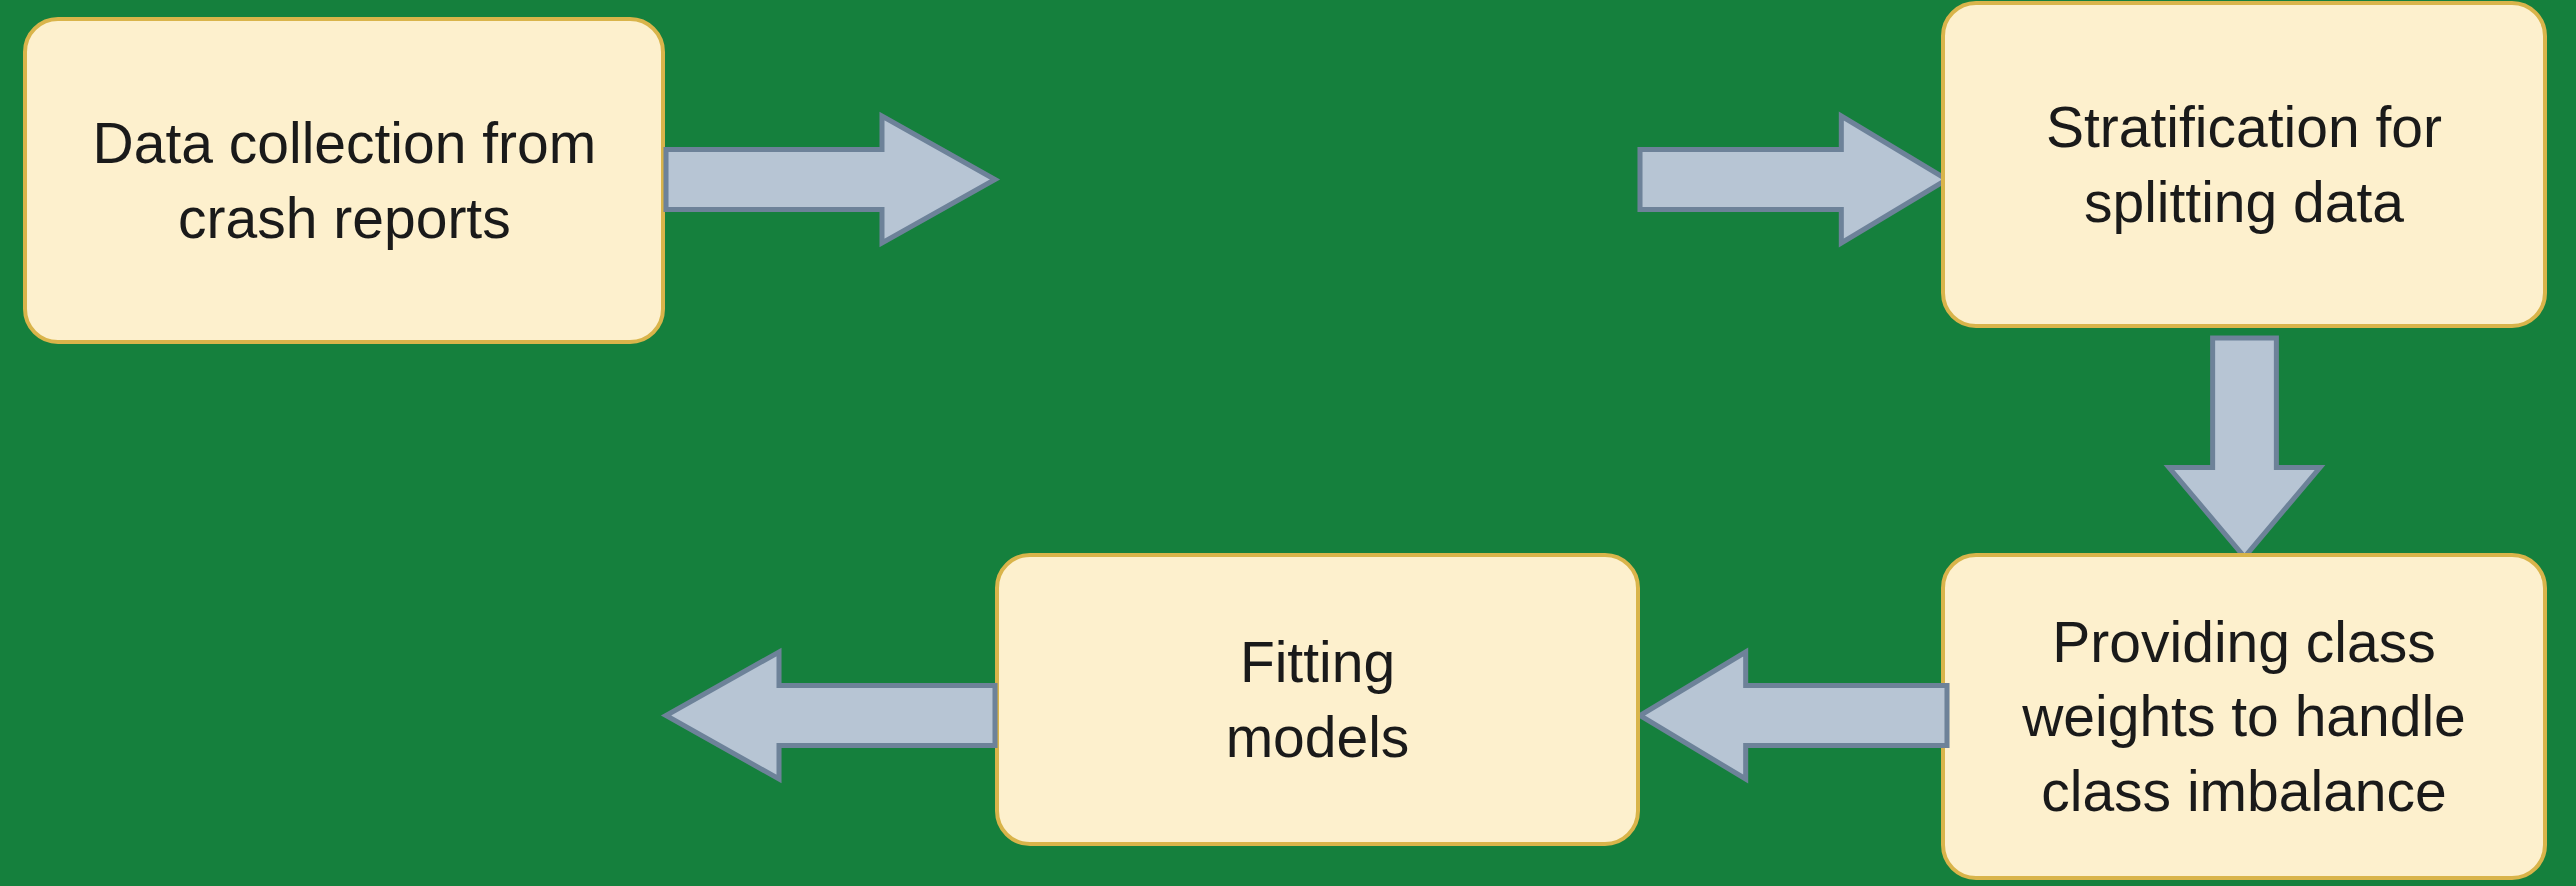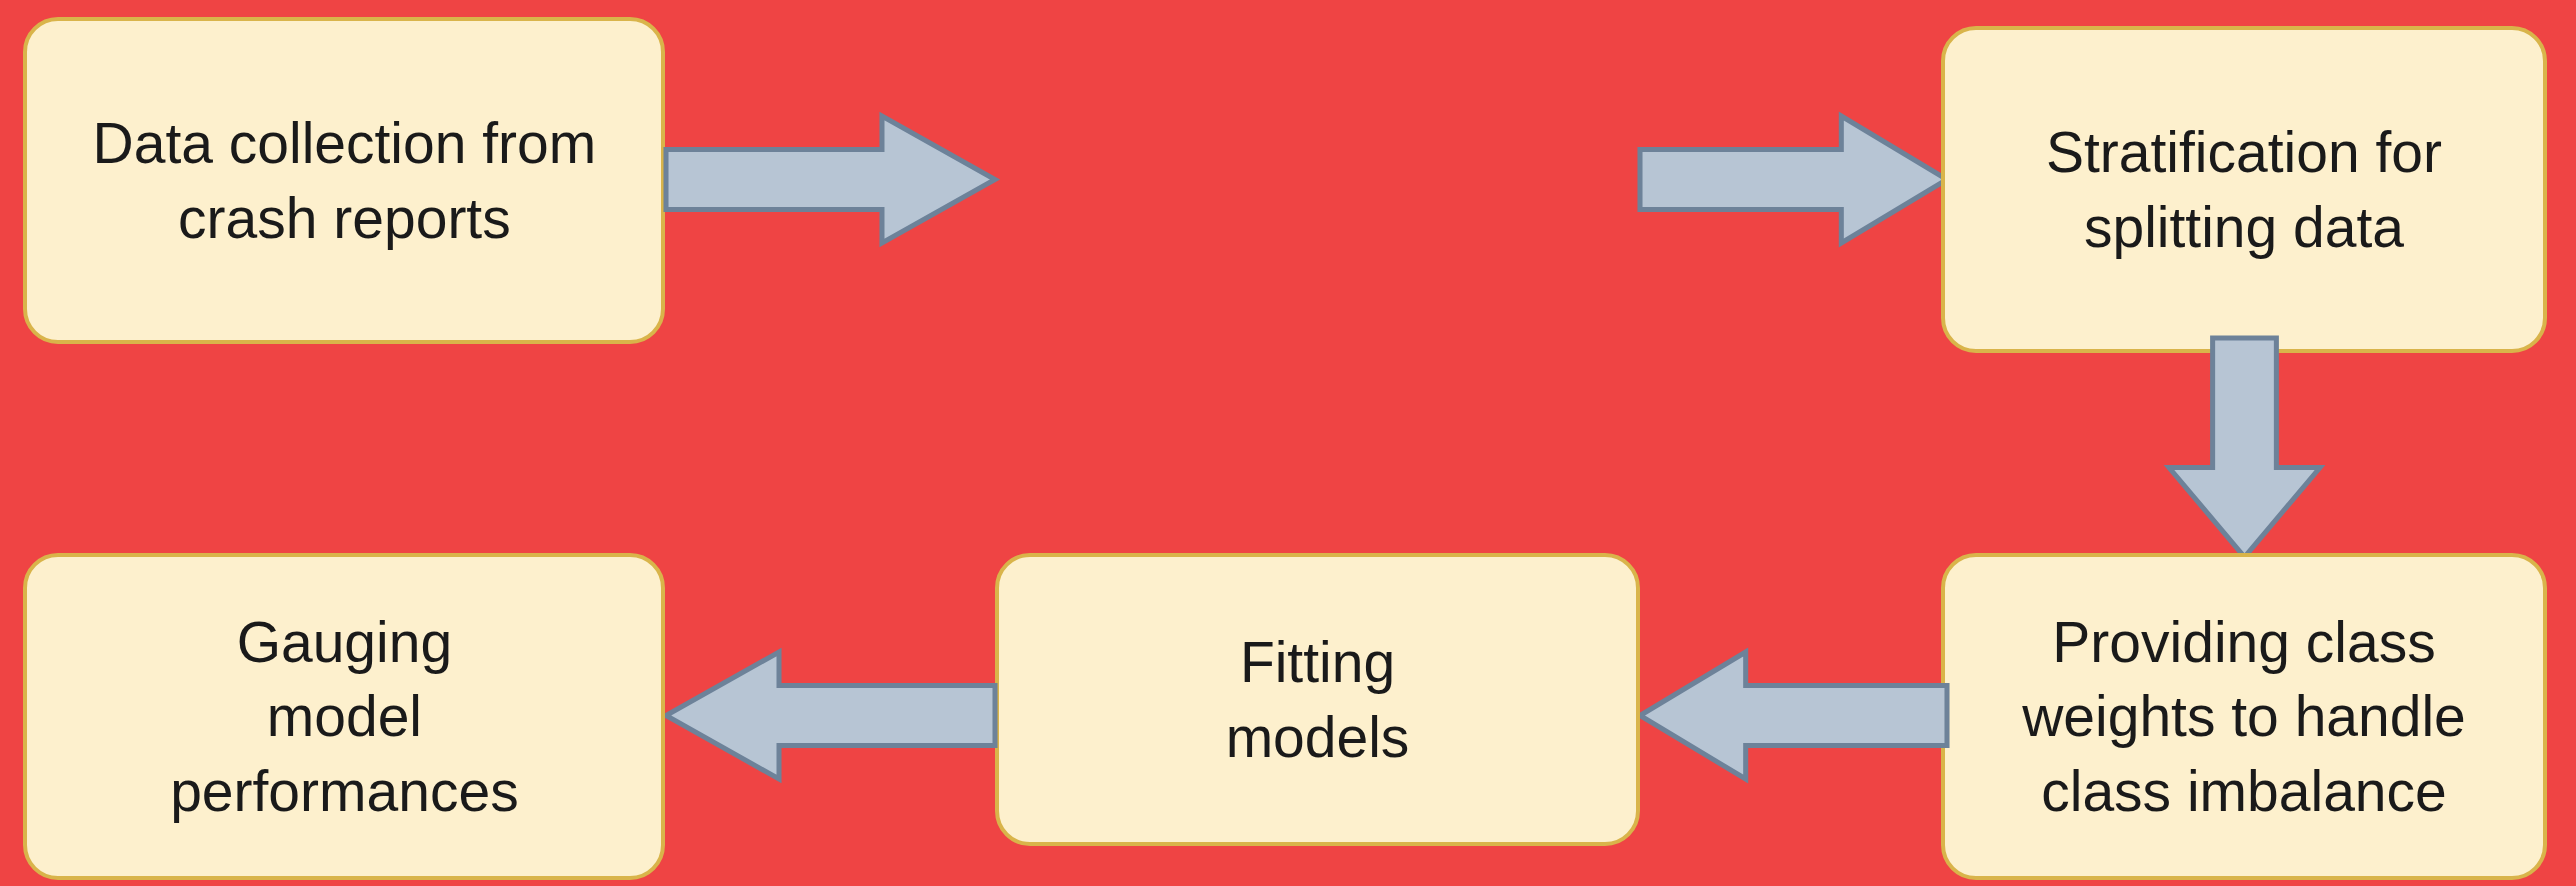--- a/index.html
+++ b/index.html
@@ -7,21 +7,21 @@
     padding: 0;
     background: #ffffff;
   }
   body {
     font-family: "Liberation Sans", sans-serif;
   }
   #canvas {
     position: relative;
     width: 2576px;
     height: 887px;
-    background: #ef4444;
+    background: #15803d;
     overflow: hidden;
   }
   .node {
     position: absolute;
     box-sizing: border-box;
     background: #fdf0cd;
     border: 4.2px solid #d9b44a;
     border-radius: 35px;
     display: flex;
     align-items: center;
@@ -69,21 +69,21 @@
     </svg>
   </div>
 
 
   <div class="arrow" style="left:1640px; top:116px; width:307px; height:127px;">
     <svg viewBox="0 0 366 152" preserveAspectRatio="none">
       <polygon class="arrow-body" points="0,40 240,40 240,0 366,76 240,152 240,112 0,112"></polygon>
     </svg>
   </div>
 
-  <div class="node" style="left:1941px; top:26px; width:606px; height:327px;">
+  <div class="node" style="left:1941px; top:1px; width:606px; height:327px;">
     <div class="node-label">Stratification for
 splitting data</div>
   </div>
 
   <div class="arrow" style="left:2169px; top:338px; width:151px; height:219px;">
     <svg viewBox="0 0 180 262" preserveAspectRatio="none">
       <polygon class="arrow-body" points="52,0 128,0 128,155 180,155 90,262 0,155 52,155"></polygon>
     </svg>
   </div>
 
@@ -103,20 +103,15 @@
     <div class="node-label">Fitting
 models</div>
   </div>
 
   <div class="arrow" style="left:666px; top:652px; width:329px; height:127px;">
     <svg viewBox="0 0 393 152" preserveAspectRatio="none">
       <polygon class="arrow-body" points="393,40 135,40 135,0 0,76 135,152 135,112 393,112"></polygon>
     </svg>
   </div>
 
-  <div class="node" style="left:23.4px; top:553px; width:642px; height:327px;">
-    <div class="node-label">Gauging
-model
-performances</div>
-  </div>
 
 </div>
 
 
 </body></html>

